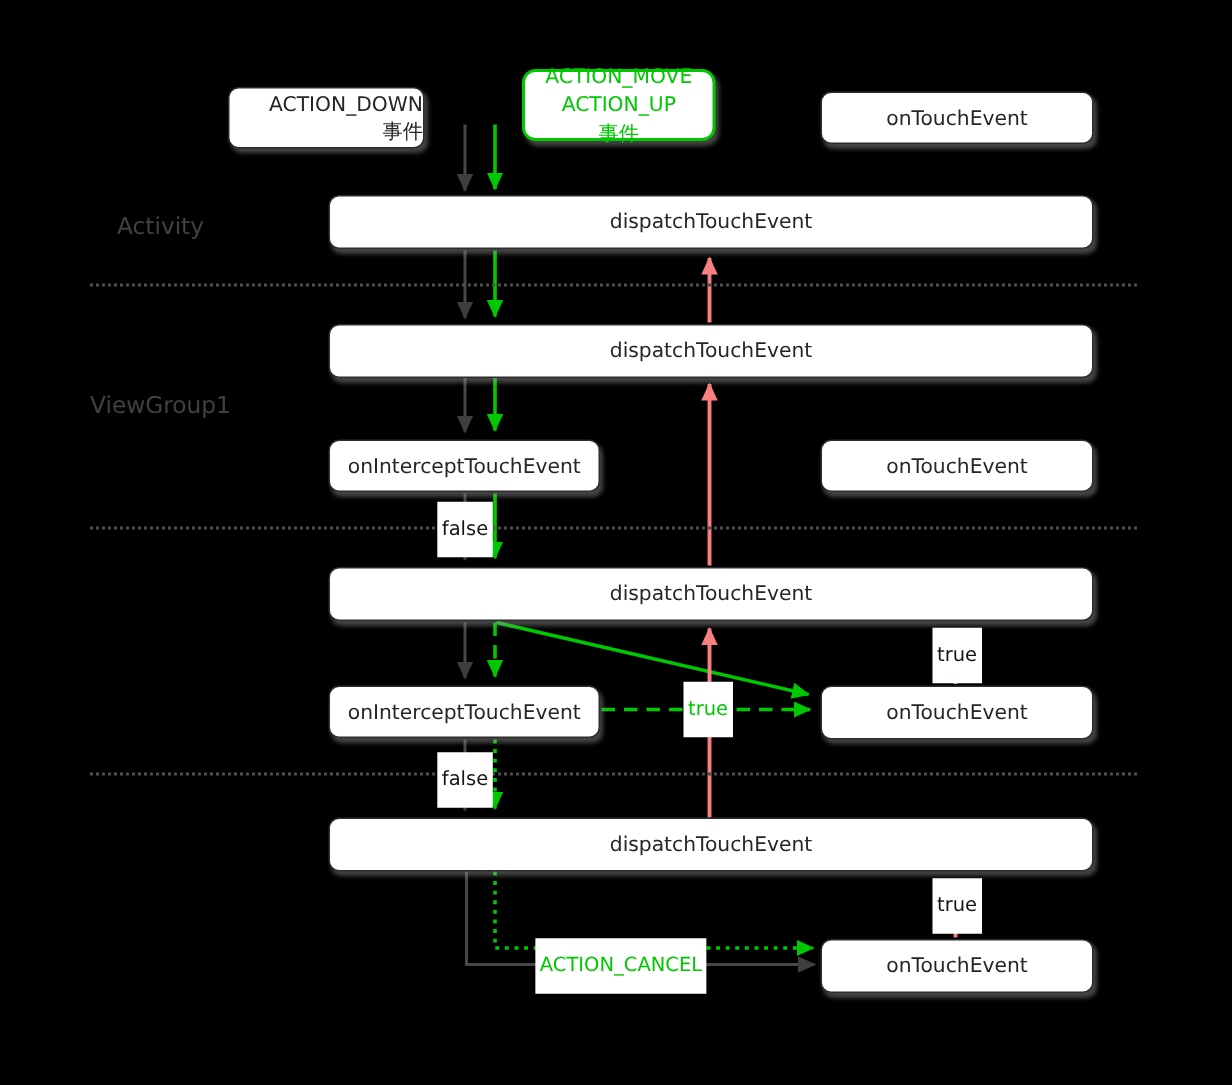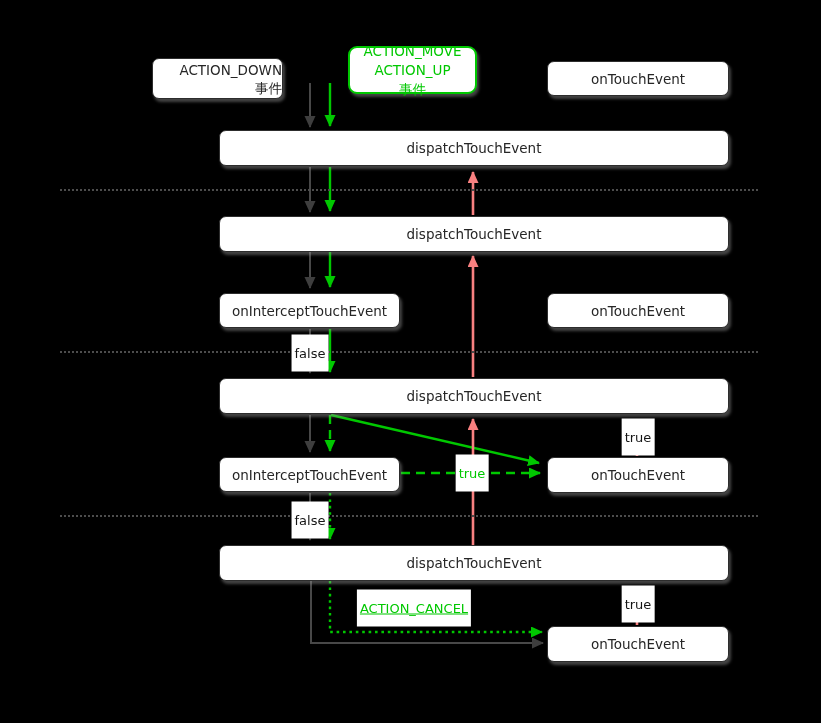--- a/index.html
+++ b/index.html
@@ -80,20 +80,22 @@
       <path class="pink-line" marker-end="url(#m-pink)" d="M473 215 L473 172"></path>
       <path class="pink-line" marker-end="url(#m-pink)" d="M637 625 L637 587"></path>
       <path class="pink-line" marker-end="url(#m-pink)" d="M637 456 L637 420"></path>
     </g>
   </svg>
 
   <div class="separator" style="top:189px;"></div>
   <div class="separator" style="top:351px;"></div>
   <div class="separator" style="top:515px;"></div>
 
+  <div class="lane-label" style="left:32px;top:142px;">Activity</div>
+  <div class="lane-label" style="left:32px;top:261px;">ViewGroup1</div>
 
   <div class="box" style="left:152px;top:58px;width:131px;height:41px;line-height:18px;align-items:flex-end;">
     <div>ACTION_DOWN</div>
     <div>事件</div>
   </div>
 
   <div class="box green" style="left:348px;top:46px;width:129px;height:48px;">
     <div>ACTION_MOVE</div>
     <div>ACTION_UP</div>
     <div>事件</div>
@@ -112,15 +114,15 @@
   <div class="box" style="left:547px;top:457px;width:182px;height:36px;">onTouchEvent</div>
 
   <div class="box" style="left:219px;top:545px;width:510px;height:36px;">dispatchTouchEvent</div>
   <div class="box" style="left:547px;top:626px;width:182px;height:36px;">onTouchEvent</div>
 
   <div class="edge-label" style="left:310px;top:353px;">false</div>
   <div class="edge-label" style="left:310px;top:520px;">false</div>
   <div class="edge-label green-text" style="left:472px;top:473px;">true</div>
   <div class="edge-label" style="left:638px;top:437px;">true</div>
   <div class="edge-label" style="left:638px;top:604px;">true</div>
-  <div class="edge-label green-text" style="left:414px;top:608px;text-decoration:underline;">ACTION_CANCEL</div>
+  <div class="edge-label green-text" style="left:414px;top:644px;">ACTION_CANCEL</div>
 
 </div>
 
 </body></html>

